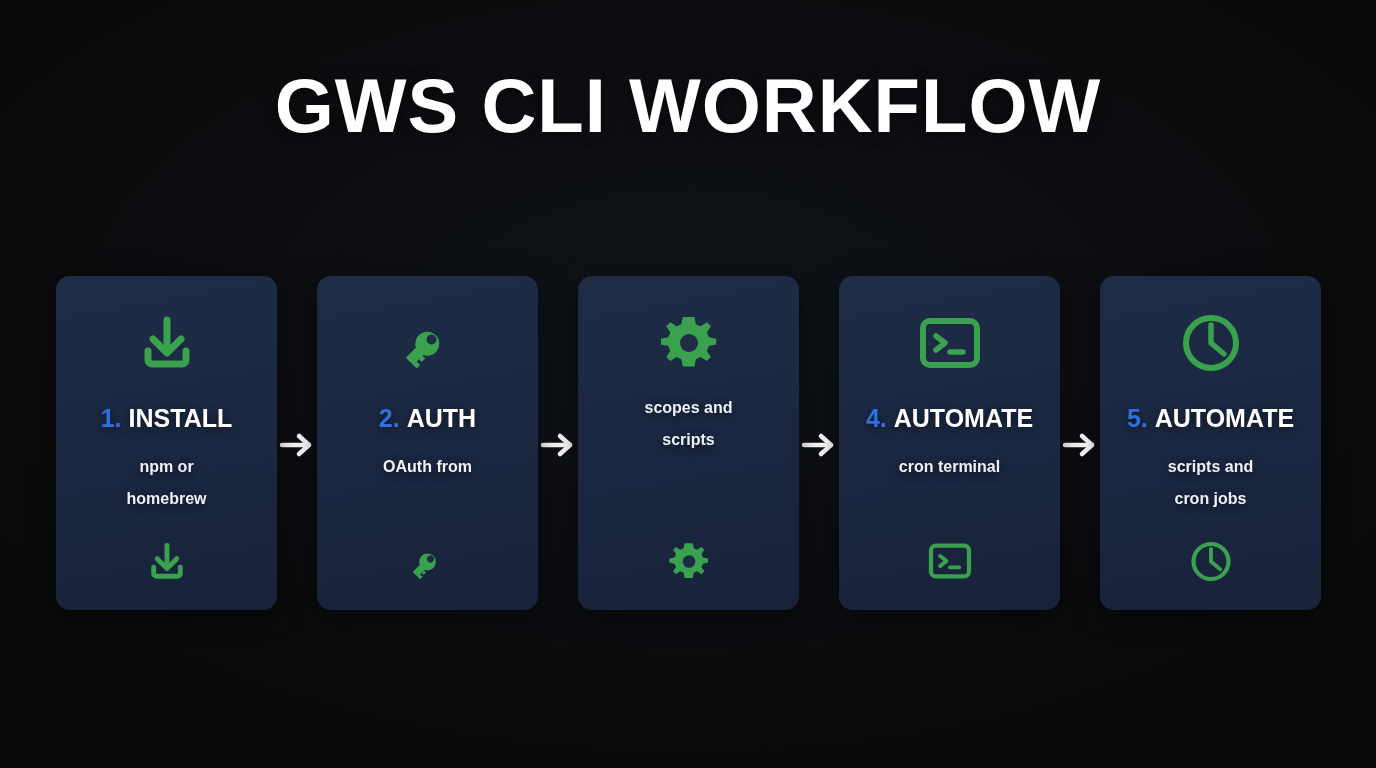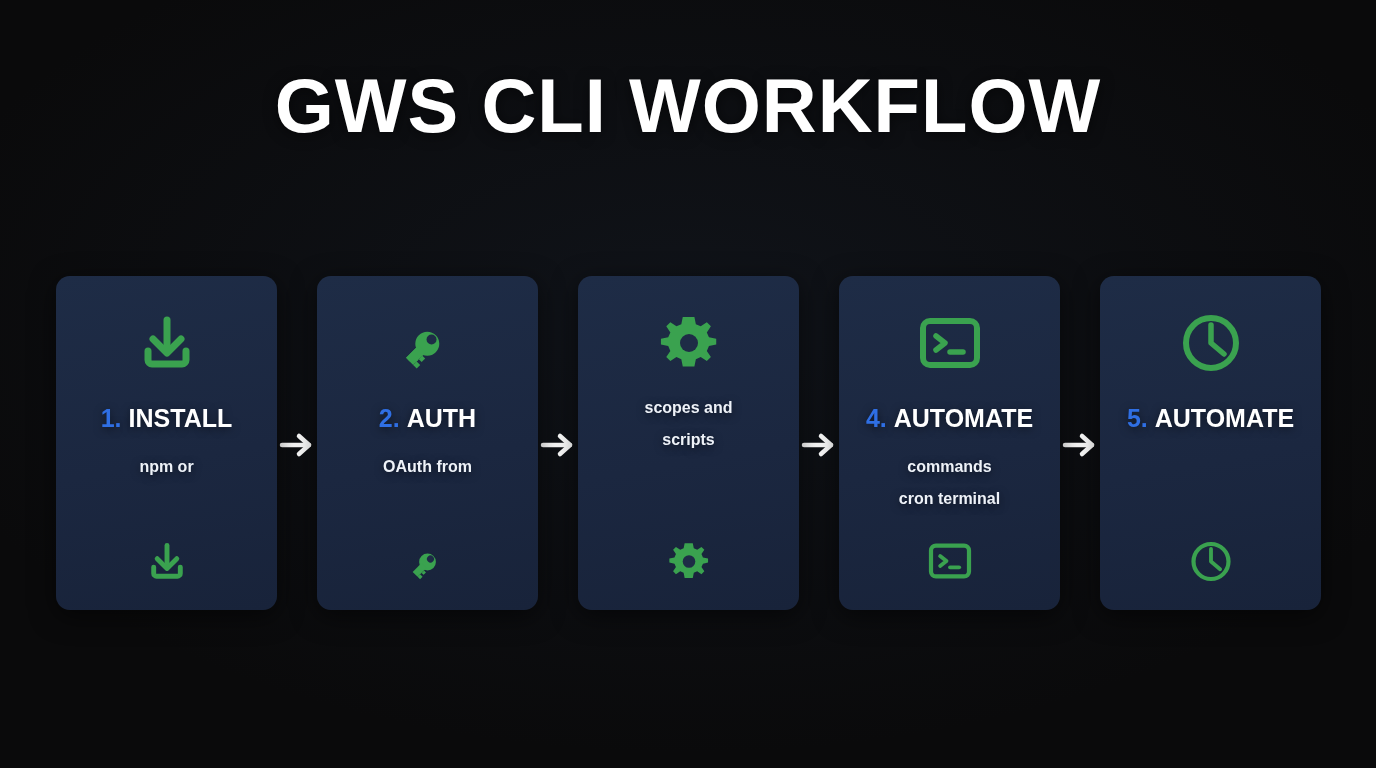--- a/index.html
+++ b/index.html
@@ -154,20 +154,21 @@
           <path d="M30 6 V34" stroke="#3aa24f" stroke-width="7" stroke-linecap="round"></path>
           <path d="M16 25 L30 39 L44 25" stroke="#3aa24f" stroke-width="7" stroke-linecap="round" stroke-linejoin="round"></path>
           <path d="M11 37 V46 a4 4 0 0 0 4 4 H45 a4 4 0 0 0 4 -4 V37" stroke="#3aa24f" stroke-width="7" stroke-linecap="round" stroke-linejoin="round"></path>
         </svg>
       </div>
       <div class="card-heading">
         <span class="num">1.</span><span class="label">INSTALL</span>
       </div>
       <div class="card-desc">
         <div>npm or</div>
+        <div>homebrew</div>
       </div>
       <div class="card-icon-bottom">
         <svg width="42" height="41" viewBox="0 0 60 58" fill="none">
           <path d="M30 6 V34" stroke="#3aa24f" stroke-width="7" stroke-linecap="round"></path>
           <path d="M16 25 L30 39 L44 25" stroke="#3aa24f" stroke-width="7" stroke-linecap="round" stroke-linejoin="round"></path>
           <path d="M11 37 V46 a4 4 0 0 0 4 4 H45 a4 4 0 0 0 4 -4 V37" stroke="#3aa24f" stroke-width="7" stroke-linecap="round" stroke-linejoin="round"></path>
         </svg>
       </div>
     </div>
 
@@ -248,21 +249,20 @@
         <svg width="62" height="54" viewBox="0 0 62 54" fill="none">
           <rect x="4" y="5" width="54" height="44" rx="7" stroke="#3aa24f" stroke-width="6"></rect>
           <path d="M17 20 L26 27 L17 34" stroke="#3aa24f" stroke-width="5.5" stroke-linecap="round" stroke-linejoin="round"></path>
           <path d="M31 36 H44" stroke="#3aa24f" stroke-width="5.5" stroke-linecap="round"></path>
         </svg>
       </div>
       <div class="card-heading">
         <span class="num">4.</span><span class="label">AUTOMATE</span>
       </div>
       <div class="card-desc">
-        <div>commands</div>
         <div>cron terminal</div>
       </div>
       <div class="card-icon-bottom">
         <svg width="44" height="38" viewBox="0 0 62 54" fill="none">
           <rect x="4" y="5" width="54" height="44" rx="7" stroke="#3aa24f" stroke-width="6"></rect>
           <path d="M17 20 L26 27 L17 34" stroke="#3aa24f" stroke-width="5.5" stroke-linecap="round" stroke-linejoin="round"></path>
           <path d="M31 36 H44" stroke="#3aa24f" stroke-width="5.5" stroke-linecap="round"></path>
         </svg>
       </div>
     </div>
@@ -277,20 +277,24 @@
     <div class="card">
       <div class="card-icon-top">
         <svg width="60" height="58" viewBox="0 0 60 58" fill="none">
           <circle cx="30" cy="29" r="25" stroke="#3aa24f" stroke-width="6"></circle>
           <path d="M30 11 V29 L43 40" stroke="#3aa24f" stroke-width="5.5" stroke-linecap="round" stroke-linejoin="round"></path>
         </svg>
       </div>
       <div class="card-heading">
         <span class="num">5.</span><span class="label">AUTOMATE</span>
       </div>
+      <div class="card-desc">
+        <div>scripts and</div>
+        <div>cron jobs</div>
+      </div>
       <div class="card-icon-bottom">
         <svg width="42" height="41" viewBox="0 0 60 58" fill="none">
           <circle cx="30" cy="29" r="25" stroke="#3aa24f" stroke-width="6"></circle>
           <path d="M30 11 V29 L43 40" stroke="#3aa24f" stroke-width="5.5" stroke-linecap="round" stroke-linejoin="round"></path>
         </svg>
       </div>
     </div>
 
   </div>
 </div>

